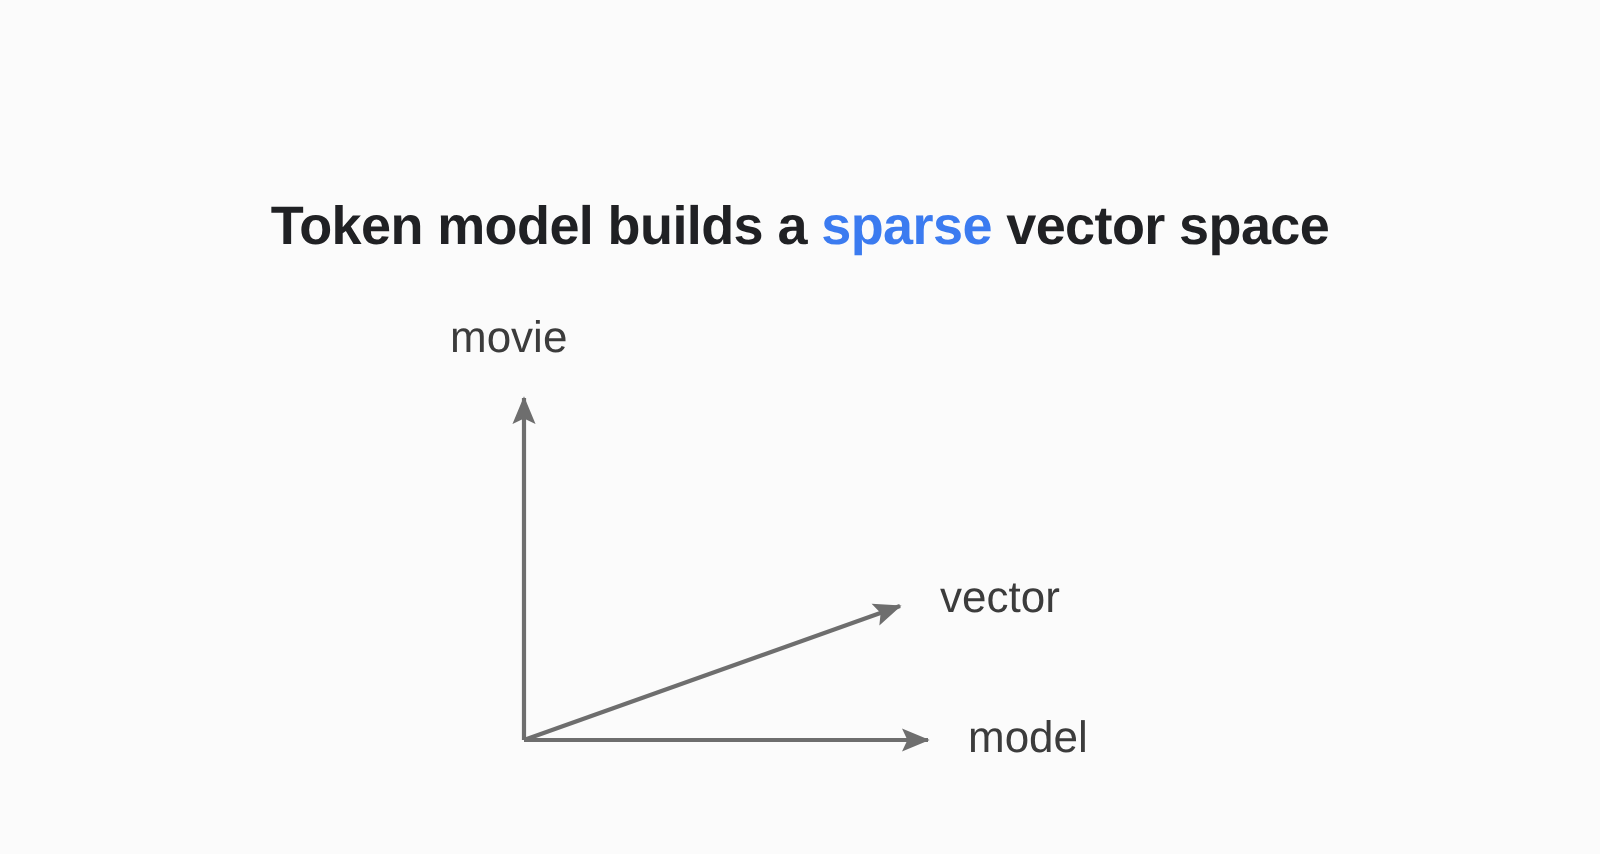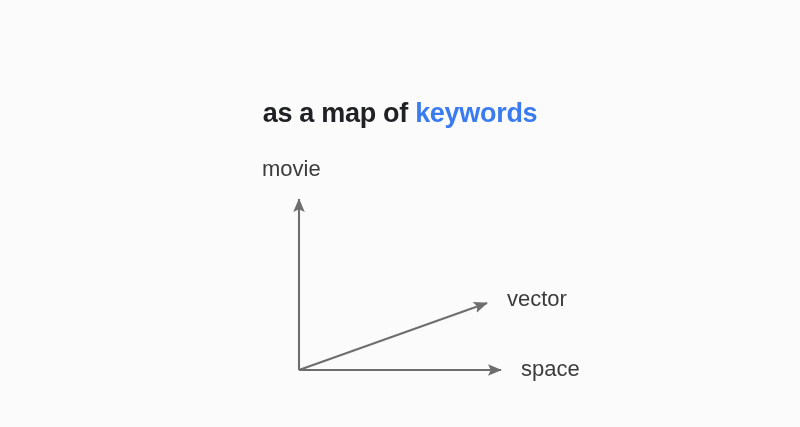--- a/index.html
+++ b/index.html
@@ -44,21 +44,20 @@
     display: block;
   }
 
   
   #diagram {
     position: absolute;
     left: 0;
     top: 0;
     width: 716px;
     height: 427px;
-    margin-left: 37px;
   }
   #diagram-svg {
     position: absolute;
     left: 0;
     top: 0;
     display: block;
   }
 
   .axis-label {
     position: absolute;
@@ -81,21 +80,21 @@
     left: 484px;
     top: 358px;
   }
 </style>
 </head>
 <body>
 
 <div id="slide">
 
   <div id="title">
-    <span class="title-line"><span>as a map of </span><span class="accent">keywords</span><span></span></span>
+    <span class="title-line"><span>Token model builds a </span><span class="accent">sparse</span><span> vector space</span></span>
   </div>
 
   <div id="diagram">
 
     <svg id="diagram-svg" width="800" height="427" viewBox="0 0 800 427">
       <defs>
         <marker id="arrowhead" markerWidth="7" markerHeight="7" refX="6.2" refY="3.1" orient="auto" markerUnits="strokeWidth">
           <path d="M 0 0.35 L 6.6 3.1 L 0 5.85 L 1.3 3.1 Z" fill="#6e6e6e"></path>
         </marker>
       </defs>
@@ -104,16 +103,16 @@
 
       <line x1="262" y1="370" x2="450" y2="303" stroke="#6e6e6e" stroke-width="2.1" marker-end="url(#arrowhead)"></line>
 
       <line x1="262" y1="370" x2="464" y2="370" stroke="#6e6e6e" stroke-width="2.1" marker-end="url(#arrowhead)"></line>
     </svg>
 
     <span class="axis-label" id="label-movie">movie</span>
 
     <span class="axis-label" id="label-music">vector</span>
 
-    <span class="axis-label" id="label-actor">space</span>
+    <span class="axis-label" id="label-actor">model</span>
 
   </div>
 </div>
 
 </body></html>

